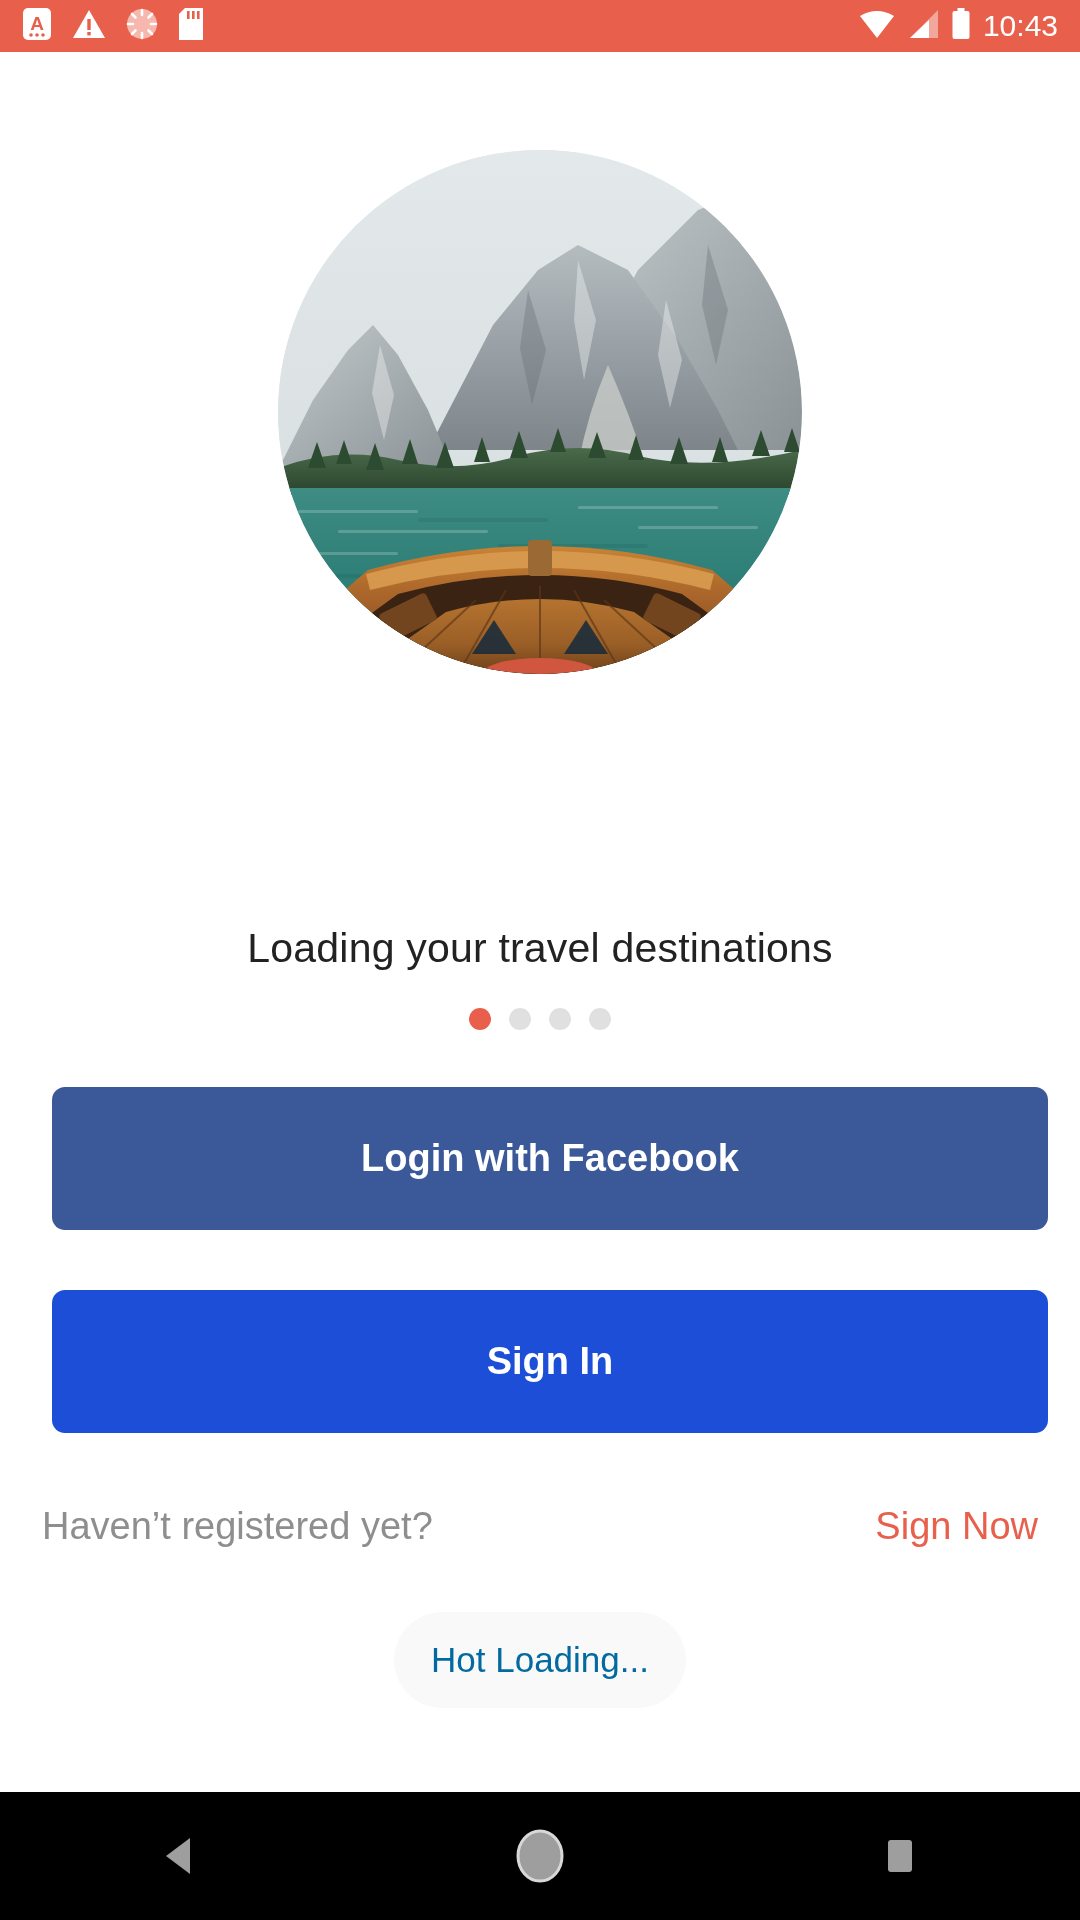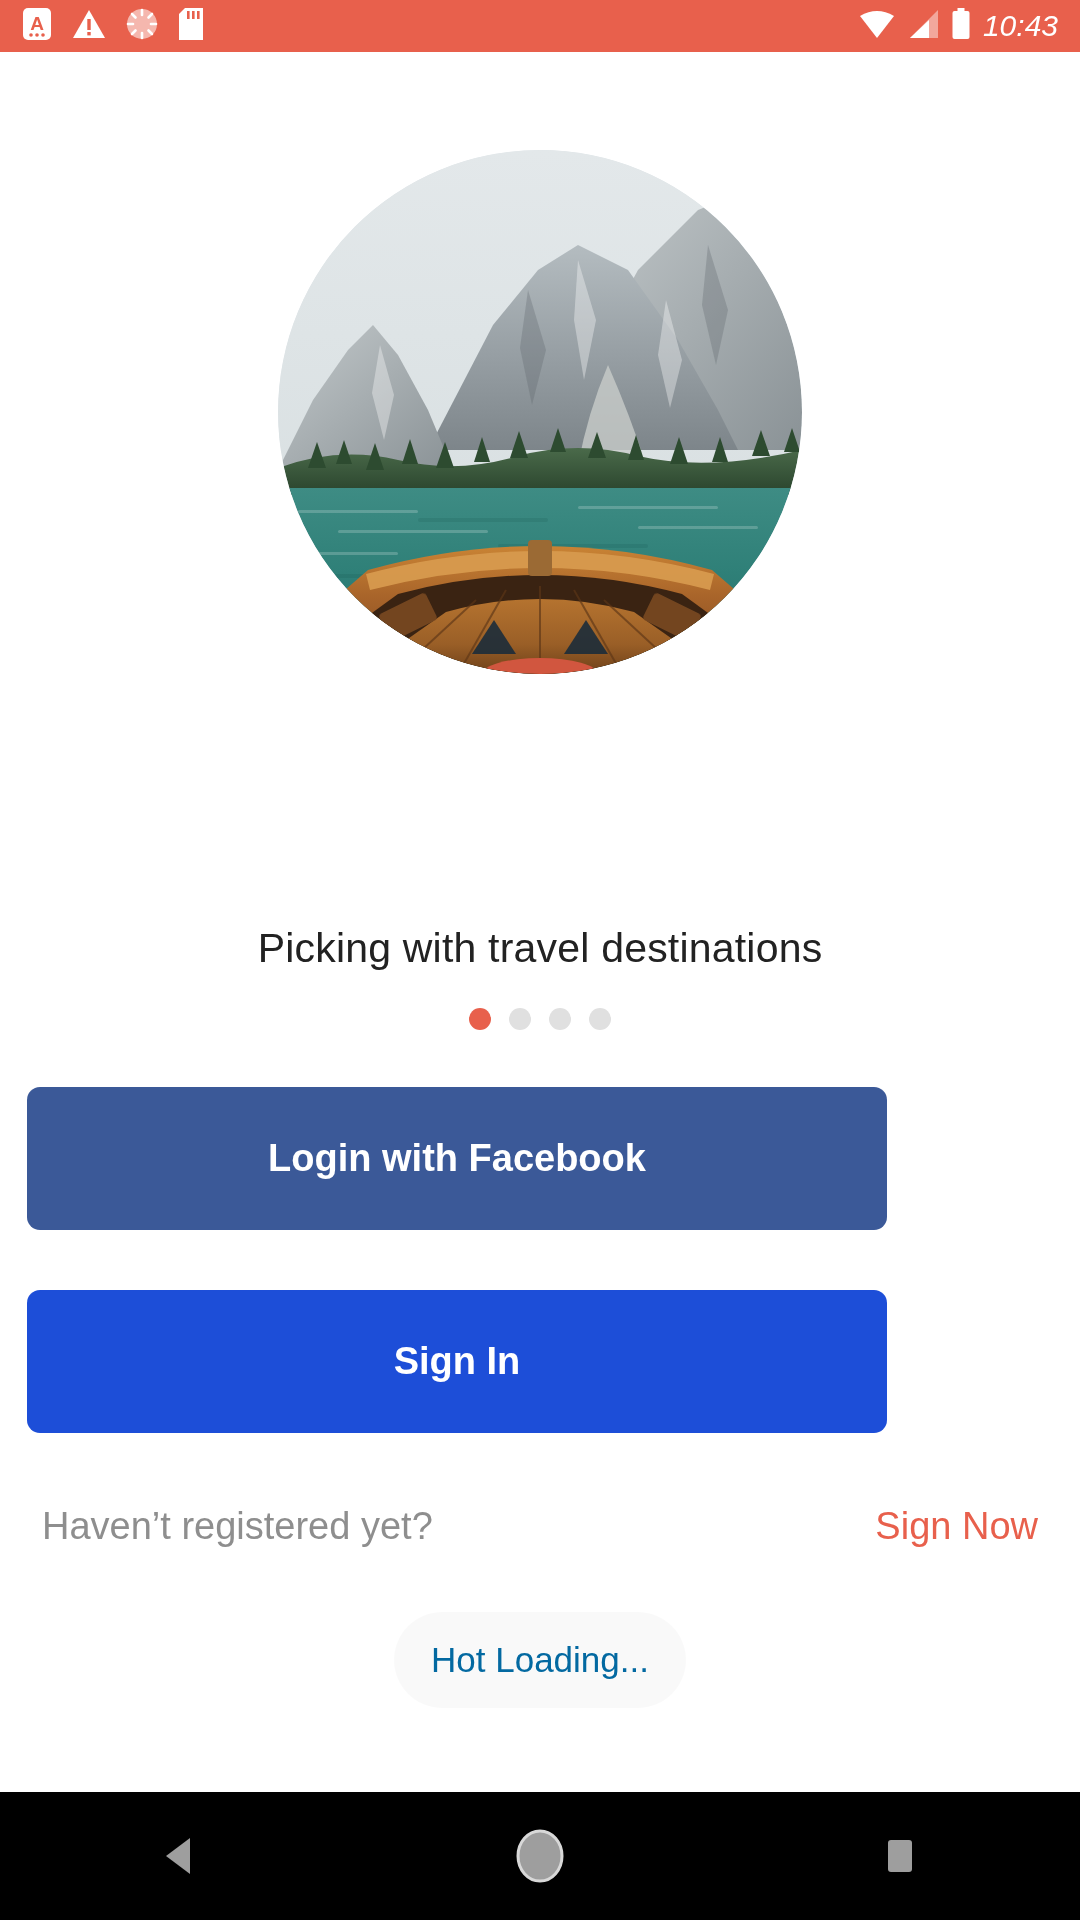--- a/index.html
+++ b/index.html
@@ -19,21 +19,20 @@
     display:flex; align-items:center;
     padding:0 22px;
   }
   .status-left { display:flex; align-items:center; gap:20px; }
   .status-right { display:flex; align-items:center; gap:12px; margin-left:auto; }
   .sicon { display:block; }
   .clock {
     color:#ffffff; font-size:30px; font-weight:400;
     letter-spacing:0px; margin-left:0;
     font-family:"Liberation Sans", sans-serif;
-    font-style:italic;
   }
 
   
   .hero-wrap {
     position:absolute; top:150px; left:0; width:1080px;
     display:flex; justify-content:center;
   }
   .hero-circle {
     width:524px; height:524px; border-radius:50%;
     overflow:hidden; position:relative;
@@ -52,21 +51,21 @@
   
   .dots {
     position:absolute; top:1008px; left:0; width:1080px;
     display:flex; justify-content:center; align-items:center; gap:18px;
   }
   .dot { width:22px; height:22px; border-radius:50%; background:#E0E0E0; }
   .dot.active { background:#E8604C; }
 
   
   .btn {
-    position:absolute; left:27px; width:860px;
+    position:absolute; left:52px; width:996px;
     border:none; border-radius:13px;
     display:flex; align-items:center; justify-content:center;
     color:#ffffff; font-weight:bold;
     font-family:"Liberation Sans", sans-serif;
     cursor:pointer;
   }
   .btn-facebook {
     top:1087px; height:143px;
     background:#3B5998; font-size:38px;
   }
@@ -303,21 +302,21 @@
 
           <path d="M216 470 l22 34 l-44 0 z" fill="#1c2c3a" opacity="0.9"></path>
           <path d="M308 470 l22 34 l-44 0 z" fill="#1c2c3a" opacity="0.9"></path>
 
           <ellipse cx="262" cy="524" rx="58" ry="16" fill="#d1563f"></ellipse>
         </g>
       </svg>
     </div>
   </div>
 
-  <div class="headline">Picking with travel destinations</div>
+  <div class="headline">Loading your travel destinations</div>
 
   <div class="dots">
     <span class="dot active"></span>
     <span class="dot"></span>
     <span class="dot"></span>
     <span class="dot"></span>
   </div>
 
   <button class="btn btn-facebook">Login with Facebook</button>
 

